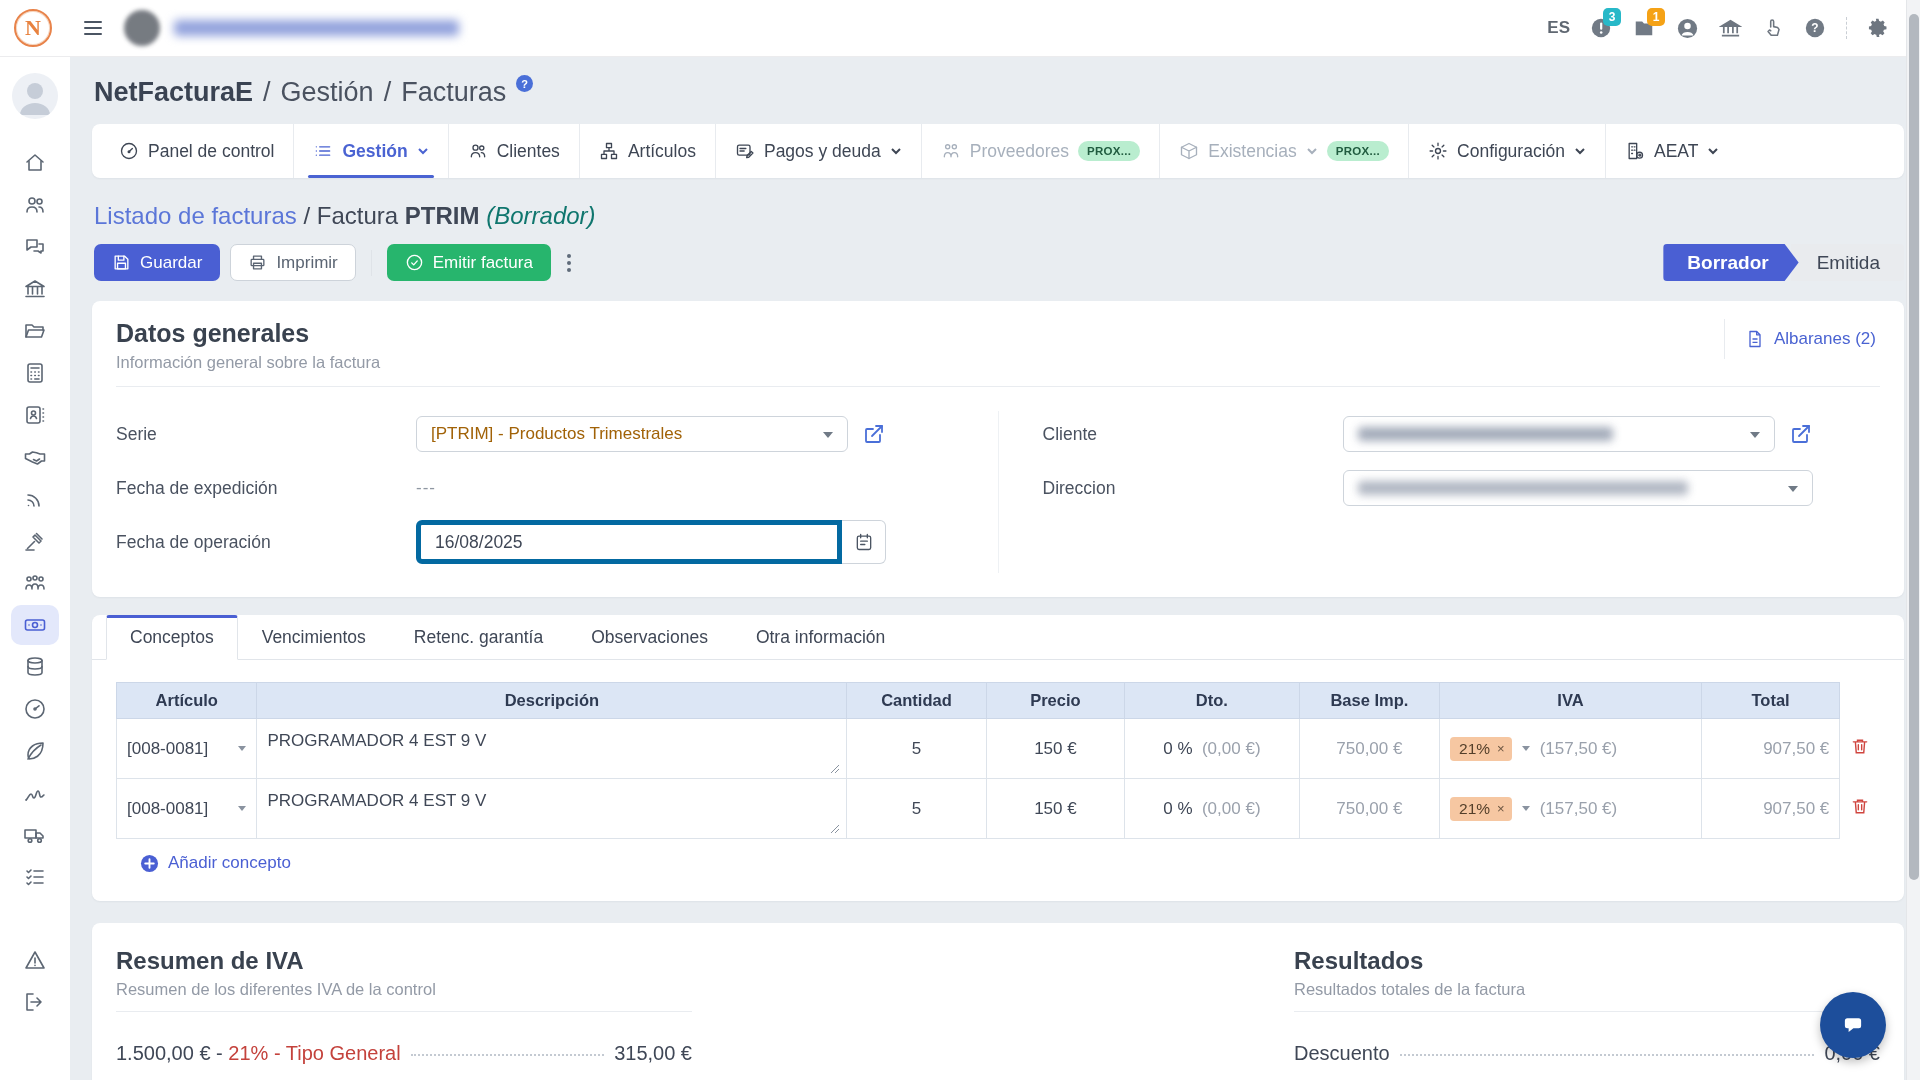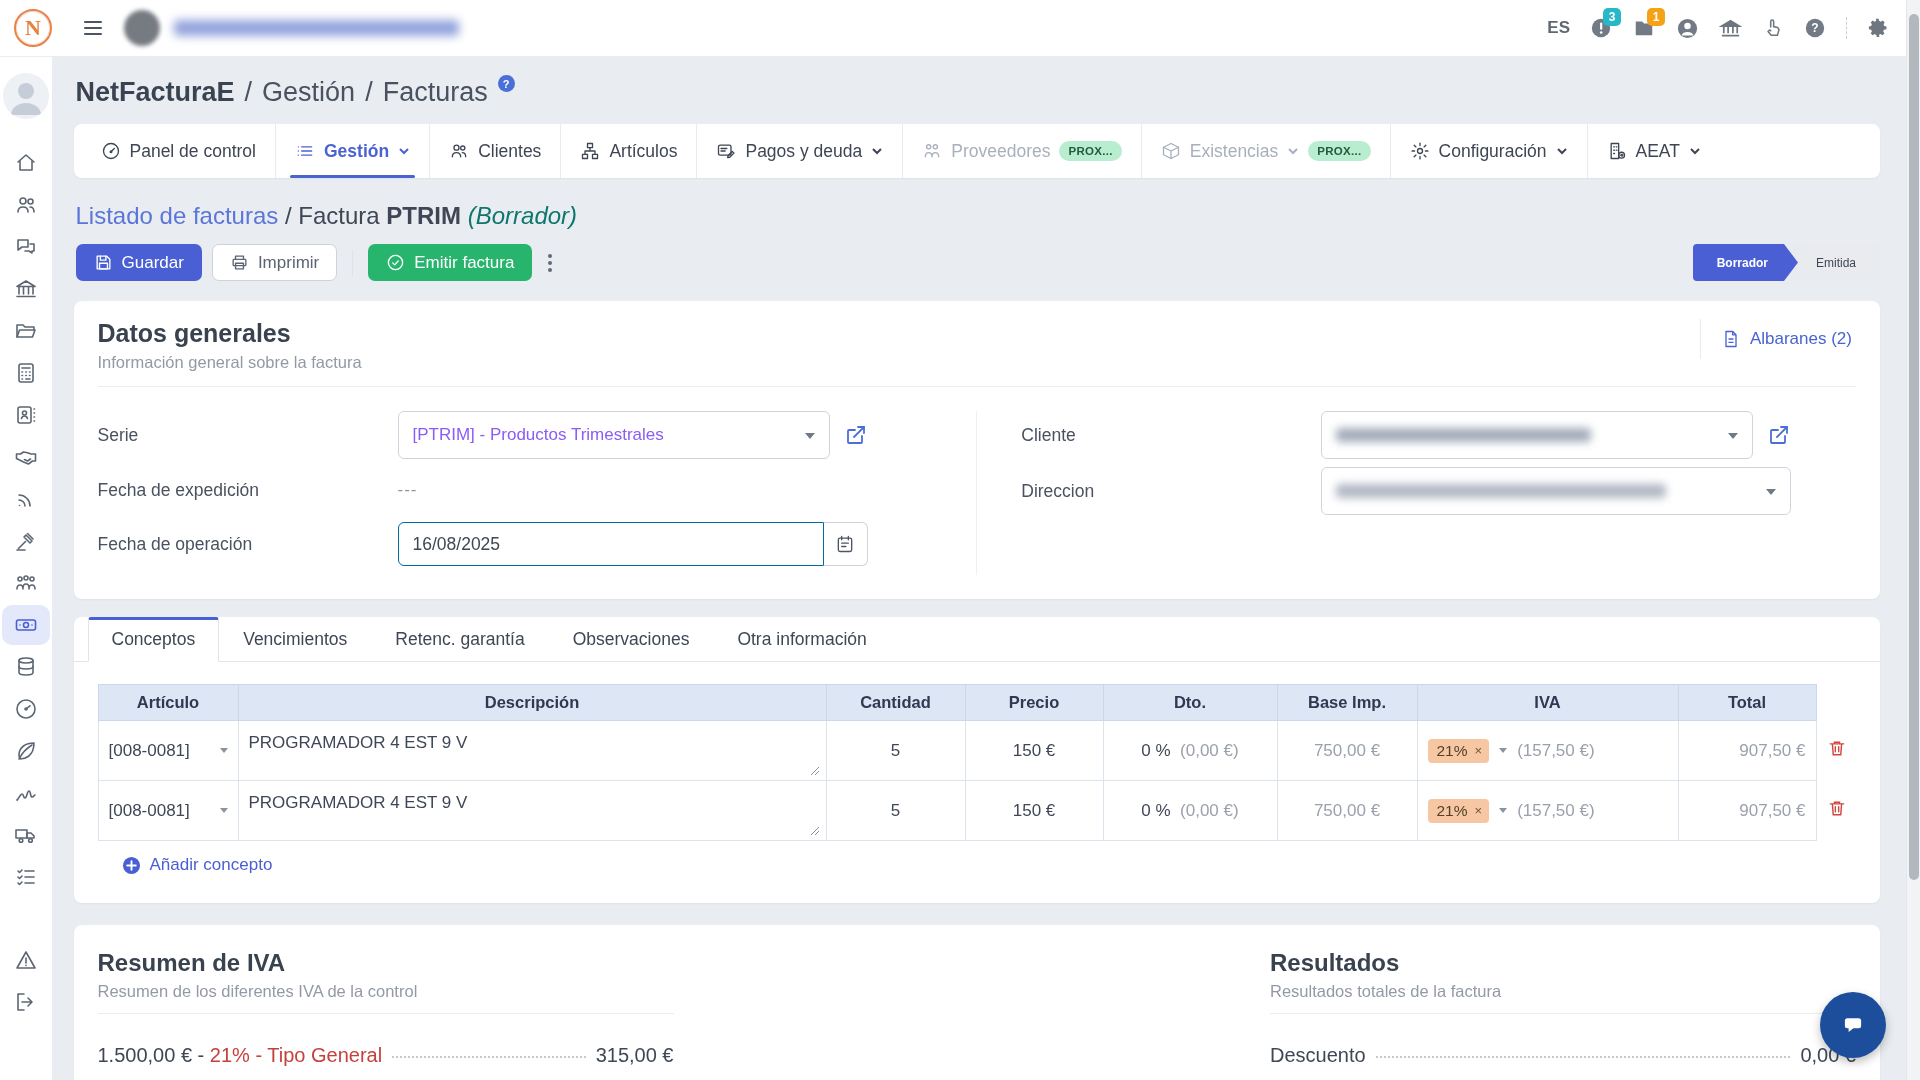--- a/index.html
+++ b/index.html
@@ -25,21 +25,21 @@
 
   
   .shell { display:flex; height:1023px; }
   .sidebar { width:70px; background:#fff; display:flex; flex-direction:column; align-items:center; padding:16px 0 56px; }
   .side-avatar { width:46px; height:46px; border-radius:50%; background:#edf0f5; overflow:hidden; margin-bottom:24px; }
   .side-item { width:48px; height:40px; display:flex; align-items:center; justify-content:center; color:#5c6673; cursor:pointer; border-radius:10px; margin-bottom:2px; }
   .side-item.active { background:#e3e8fb; color:#4a5fd3; }
   .side-bottom { margin-top:auto; display:flex; flex-direction:column; align-items:center; }
   .sic { width:24px; height:24px; stroke:currentColor; fill:none; stroke-width:1.6; stroke-linecap:round; stroke-linejoin:round; }
 
-  .main { flex:1; padding:12px 40px 0 22px; position:relative; }
+  .main { flex:1; padding:12px 16px 0 22px; position:relative; }
 
   
   .crumbs { font-size:27px; color:#3a4352; margin:8px 0 16px 2px; display:flex; align-items:flex-start; gap:10px; }
   .crumbs .app { font-weight:700; }
   .crumbs .lite { font-weight:400; color:#4a5260; }
   .helpdot { width:17px; height:17px; border-radius:50%; background:#4a6fd8; color:#fff; font-size:11px; font-weight:700; display:flex; align-items:center; justify-content:center; margin-top:-2px; }
 
   
   .navcard { background:#fff; border-radius:8px; height:54px; display:flex; align-items:center; padding:0 8px; box-shadow:0 1px 2px rgba(20,30,60,.05); }
   .nav-item { position:relative; height:100%; display:flex; align-items:center; gap:9px; padding:0 19px; font-size:17.5px; color:#3e4654; cursor:pointer; white-space:nowrap; }
@@ -59,46 +59,46 @@
   .actions { display:flex; align-items:center; gap:10px; margin:0 0 20px 2px; }
   .btn { height:37px; border-radius:7px; padding:0 17px; font-size:17px; display:inline-flex; align-items:center; gap:9px; border:1px solid transparent; cursor:pointer; font-family:inherit; }
   .btn-primary { background:#4a5fd3; color:#fff; }
   .btn-outline { background:#fff; color:#5b6573; border-color:#cdd3da; }
   .btn-success { background:#27b56d; color:#fff; }
   .bic { width:19px; height:19px; stroke:currentColor; fill:none; stroke-width:1.7; stroke-linecap:round; stroke-linejoin:round; }
   .vdiv { width:1px; height:26px; background:#dfe3e8; margin:0 5px; }
   .kebab { background:none; border:none; display:flex; flex-direction:column; gap:3px; padding:6px; cursor:pointer; }
   .kebab i { width:4px; height:4px; border-radius:50%; background:#5f6b7a; }
   .steps { margin-left:auto; display:flex; }
-  .step { height:37px; display:flex; align-items:center; font-size:12px; cursor:pointer;text-align:right; }
+  .step { height:37px; display:flex; align-items:center; font-size:19px; cursor:pointer;text-align:right; }
   .step.active { background:#4a5fd3; color:#fff; font-weight:700; padding:0 30px 0 24px; border-radius:4px 0 0 4px; clip-path:polygon(0 0,calc(100% - 14px) 0,100% 50%,calc(100% - 14px) 100%,0 100%); z-index:2; }
   .step.idle { background:#e9ebee; color:#3f4756; padding:0 24px 0 26px; border-radius:0 4px 4px 0; margin-left:-8px; }
 
   
   .card { background:#fff; border-radius:8px; box-shadow:0 1px 2px rgba(20,30,60,.05); }
   .gencard { padding:18px 24px 24px; }
   .cardhead { display:flex; justify-content:space-between; align-items:flex-start; }
   .ctitle { font-size:25px; font-weight:700; color:#39424f; }
   .csub { font-size:16.5px; color:#939aa6; margin-top:5px; }
   .albaranes { display:flex; align-items:center; gap:9px; color:#4a63d2; font-size:17px; border:none; background:none; cursor:pointer; border-left:1px solid #e8ebef; padding:10px 4px 10px 20px; }
   .chr { border:none; border-top:1px solid #e9ecf0; margin:14px 0 24px; }
   .cols { display:flex; }
   .col { flex:1; }
   .col.right { border-left:1px solid #eef1f4; padding-left:44px; }
   .col.left { padding-right:44px; }
   .frow { display:flex; align-items:center; min-height:46px; margin-bottom:8px; }
   .flabel { width:300px; font-size:17.5px; color:#4a5260; flex:none; }
   .fctrl { display:flex; align-items:center; gap:14px; }
-  .sel { position:relative; width:432px; height:48px; border:1px solid #ced4db; border-radius:6px; background:#fff; display:flex; align-items:center; padding:0 34px 0 14px; font-size:17px; color:#8b5cf6; cursor:pointer; }
+  .sel { position:relative; width:432px; height:36px; border:1px solid #ced4db; border-radius:6px; background:#fff; display:flex; align-items:center; padding:0 34px 0 14px; font-size:17px; color:#a16207; cursor:pointer; }
   .sel::after { content:""; position:absolute; right:14px; top:50%; margin-top:-2px; border:5px solid transparent; border-top:6px solid #707a86; }
   .sel.wide { width:470px; }
   .blurline { height:14px; border-radius:4px; filter:blur(4px); background:#9aa3b3; opacity:.9; }
   .dashval { color:#8f97a2; font-size:17px; letter-spacing:1px; }
   .dgroup { display:flex; }
-  .din { width:426px; height:44px; border:1px solid #0369a1; border-radius:6px 0 0 6px; padding:0 14px; font-size:17.5px; color:#3f4756; font-family:inherit; }
+  .din { width:426px; height:44px; border:5px solid #0369a1; border-radius:6px 0 0 6px; padding:0 14px; font-size:17.5px; color:#3f4756; font-family:inherit; }
   .dbtn { width:44px; height:44px; border:1px solid #ced4db; border-left:none; border-radius:0 6px 6px 0; background:#fff; display:flex; align-items:center; justify-content:center; color:#4b5563; cursor:pointer; }
   .icbtn { background:none; border:none; color:#4a6fd8; cursor:pointer; }
 
   
   .tabwrap { margin-top:18px; border-radius:8px; }
   .tabs { display:flex; padding:0 0 0 14px; border-bottom:1px solid #e1e5ea; }
   .tab { padding:11px 23px 10px; font-size:17.5px; color:#3f4756; cursor:pointer; background:transparent; border:1px solid transparent; }
   .tab.active { background:#fff; border:1px solid #e1e5ea; border-bottom:1px solid #fff; border-top:3px solid #4a5fd3; border-radius:3px 3px 0 0; margin-bottom:-1px; padding-top:9px; }
   .tblpad { padding:22px 24px 8px; }
   table.ctable { width:100%; border-collapse:collapse; table-layout:fixed; font-size:17px; }

